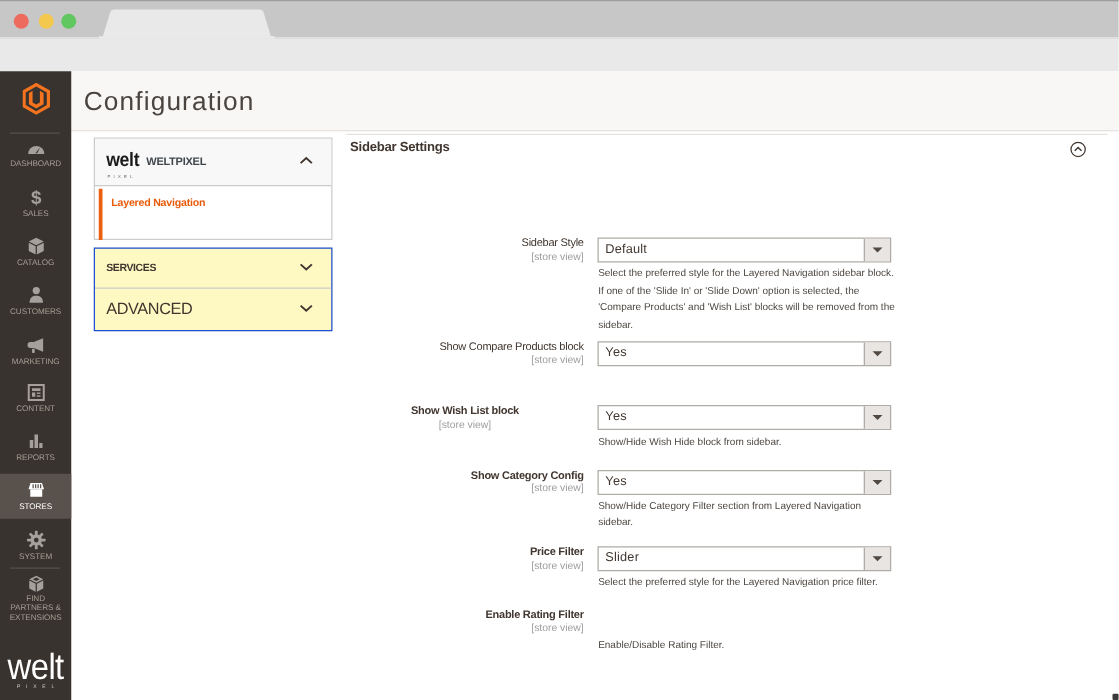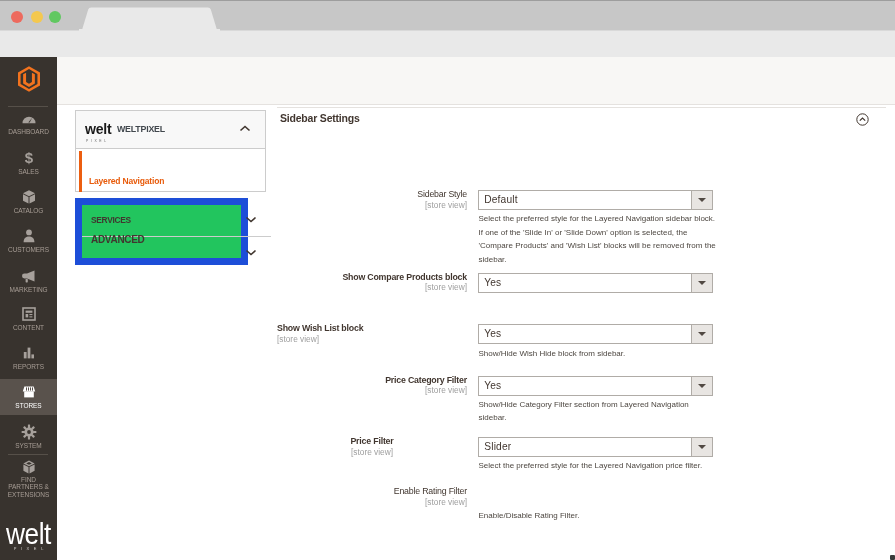--- a/index.html
+++ b/index.html
@@ -12,20 +12,21 @@
 <svg style="position:absolute;left:78px;top:7px" width="143" height="23" viewBox="0 0 143 23">
   <path d="M4,23 L10.2,2.6 Q10.9,0.5 13.1,0.5 L129.9,0.5 Q132.1,0.5 132.8,2.6 L139,23 Z" fill="#e9e9e9"></path>
 </svg>
 <div style="position:absolute;left:11px;top:11px;width:12px;height:12px;border-radius:50%;background:#ed6a5e"></div>
 <div style="position:absolute;left:31px;top:11px;width:12px;height:12px;border-radius:50%;background:#f4c84f"></div>
 <div style="position:absolute;left:49px;top:11px;width:12px;height:12px;border-radius:50%;background:#61c861"></div>
 <div style="position:absolute;left:0;top:30px;width:895px;height:27px;background:#e9e9e9;border-top:1px solid #d9d9d9"></div>
 <div style="position:absolute;left:79px;top:29px;width:141px;height:2px;background:#e9e9e9"></div>
 
 <div style="position:absolute;left:57px;top:57px;width:838px;height:48px;background:#f8f7f5;border-bottom:1px solid #e5e2df"></div>
+<div style="position:absolute;left:67px;top:70px;font-size:21px;letter-spacing:0.9px;color:#4a4440">Configuration</div>
 
 <div style="position:absolute;left:0;top:57px;width:57px;height:503px;background:#38332e"></div>
 <div style="position:absolute;left:17.5px;top:65.8px">
       <svg width="22" height="26" viewBox="0 0 24 28">
         <polygon points="12,0 24,6.9 24,21.1 12,28 0,21.1 0,6.9" fill="#f3731e"></polygon>
         <polygon points="12,3.2 21.2,8.5 21.2,19.5 12,24.8 2.8,19.5 2.8,8.5" fill="#38332e"></polygon>
         <polygon points="5.6,8.9 8.8,7.1 8.8,17.2 12,19.1 15.2,17.2 15.2,7.1 18.4,8.9 18.4,18.9 12,22.6 5.6,18.9" fill="#f3731e"></polygon>
       </svg>
     </div>
 <div style="position:absolute;left:8px;top:105.5px;width:39.5px;height:1px;background:#565049"></div>
@@ -126,31 +127,31 @@
   <div style="position:absolute;left:0;top:0;width:189px;height:38px;background:#f8f8f8;border-bottom:1px solid #cccccc"></div>
   <div style="position:absolute;left:9px;top:9px"><span style="font-weight:bold;font-size:15.5px;line-height:15.5px;letter-spacing:-0.3px;color:#1a1a1a;transform:scaleX(0.91);transform-origin:left;display:inline-block">welt</span></div>
   <div style="position:absolute;left:10px;top:27.5px;font-size:3.4px;letter-spacing:2.6px;color:#666">PIXEL</div>
   <div style="position:absolute;left:41px;top:12.5px;font-size:8.8px;font-weight:bold;letter-spacing:-0.2px;color:#41474d">WELTPIXEL</div>
   <div style="position:absolute;left:163px;top:14px">
         <svg width="12" height="7" viewBox="0 0 12 7">
           <polyline points="1.5,5.5 6,1.5 10.5,5.5" fill="none" stroke="#41362f" stroke-width="1.6"></polyline>
         </svg>
       </div>
   <div style="position:absolute;left:2.5px;top:40px;width:3px;height:40.5px;background:#ec5e10"></div>
-  <div style="position:absolute;left:13px;top:65px;font-size:8.5px;font-weight:bold;letter-spacing:-0.18px;color:#e85b0b">Layered Navigation</div>
-</div>
-<div style="position:absolute;left:75px;top:198px;width:173px;height:67px;border:7px solid #1d4ed8;background:#22c55e">
+  <div style="position:absolute;left:13px;top:46px;font-size:8.5px;font-weight:bold;letter-spacing:-0.18px;color:#e85b0b">Layered Navigation</div>
+</div>
+<div style="position:absolute;left:75px;top:198px;width:191px;height:67px;border:1px solid #1d4ed8;background:#fef9c3">
   <div style="position:absolute;left:0;top:0;width:189px;height:32px;border-bottom:1px solid #cccccc"></div>
   <div style="position:absolute;left:9px;top:10px;font-size:8.4px;font-weight:bold;letter-spacing:-0.3px;color:#41362f">SERVICES</div>
   <div style="position:absolute;left:163px;top:11px">
         <svg width="12" height="7" viewBox="0 0 12 7">
           <polyline points="1.5,1.5 6,5.5 10.5,1.5" fill="none" stroke="#41362f" stroke-width="1.6"></polyline>
         </svg>
       </div>
-  <div style="position:absolute;left:9px;top:29px;font-size:10px;font-weight:bold;letter-spacing:-0.3px;color:#41362f">ADVANCED</div>
+  <div style="position:absolute;left:9px;top:40px;font-size:13px;font-weight:normal;letter-spacing:-0.3px;color:#41362f">ADVANCED</div>
   <div style="position:absolute;left:163px;top:44px">
         <svg width="12" height="7" viewBox="0 0 12 7">
           <polyline points="1.5,1.5 6,5.5 10.5,1.5" fill="none" stroke="#41362f" stroke-width="1.6"></polyline>
         </svg>
       </div>
 </div>
 
 <div style="position:absolute;left:277px;top:107px;width:609px;height:1px;background:#e5e2df"></div>
 <div style="position:absolute;left:280px;top:112px;font-size:10.5px;letter-spacing:-0.2px;font-weight:bold;color:#41362f;line-height:12px">Sidebar Settings</div>
 <div style="position:absolute;left:856px;top:113.3px">
@@ -165,61 +166,61 @@
   <div style="font-size:8.3px;color:#9e9e9e;line-height:10px">[store view]</div>
 </div>
 <div style="position:absolute;left:477.5px;top:190.0px;width:235.5px;height:20px;border:1px solid #b0aca7;background:#fff">
   <div style="position:absolute;left:5.8px;top:0;font-size:10.2px;letter-spacing:0.15px;color:#41362f;line-height:18px">Default</div>
   <div style="position:absolute;right:0;top:0;width:21.5px;height:18px;background:#e8e5e2;border-left:1px solid #b0aca7">
     <div style="position:absolute;left:6.5px;top:7px;width:0;height:0;border-left:4px solid transparent;border-right:4px solid transparent;border-top:4.5px solid #514943"></div>
   </div>
 </div>
 <div style="position:absolute;left:478.5px;top:212.3px;white-space:nowrap;font-size:8px;line-height:13.6px;color:#4d4741">Select the preferred style for the Layered Navigation sidebar block.<br>If one of the 'Slide In' or 'Slide Down' option is selected, the<br>'Compare Products' and 'Wish List' blocks will be removed from the<br>sidebar.</div>
 <div style="position:absolute;left:277px;top:271.5px;width:190px;text-align:right">
-  <div style="font-size:8.8px;font-weight:bold;color:#41362f;line-height:10.5px;letter-spacing:-0.2px">Show Compare Products block</div>
+  <div style="font-size:8.8px;font-weight:normal;color:#41362f;line-height:10.5px;letter-spacing:-0.2px">Show Compare Products block</div>
   <div style="font-size:8.3px;color:#9e9e9e;line-height:10px">[store view]</div>
 </div>
 <div style="position:absolute;left:477.5px;top:272.5px;width:235.5px;height:20px;border:1px solid #b0aca7;background:#fff">
   <div style="position:absolute;left:5.8px;top:0;font-size:10.2px;letter-spacing:0.15px;color:#41362f;line-height:18px">Yes</div>
   <div style="position:absolute;right:0;top:0;width:21.5px;height:18px;background:#e8e5e2;border-left:1px solid #b0aca7">
     <div style="position:absolute;left:6.5px;top:7px;width:0;height:0;border-left:4px solid transparent;border-right:4px solid transparent;border-top:4.5px solid #514943"></div>
   </div>
 </div>
-<div style="position:absolute;left:277px;top:323.3px;width:190px;text-align:left">
+<div style="position:absolute;left:277px;top:323.3px;width:190px;text-align:center">
   <div style="font-size:8.8px;font-weight:bold;color:#41362f;line-height:10.5px;letter-spacing:-0.2px">Show Wish List block</div>
   <div style="font-size:8.3px;color:#9e9e9e;line-height:10px">[store view]</div>
 </div>
 <div style="position:absolute;left:477.5px;top:324.3px;width:235.5px;height:20px;border:1px solid #b0aca7;background:#fff">
   <div style="position:absolute;left:5.8px;top:0;font-size:10.2px;letter-spacing:0.15px;color:#41362f;line-height:18px">Yes</div>
   <div style="position:absolute;right:0;top:0;width:21.5px;height:18px;background:#e8e5e2;border-left:1px solid #b0aca7">
     <div style="position:absolute;left:6.5px;top:7px;width:0;height:0;border-left:4px solid transparent;border-right:4px solid transparent;border-top:4.5px solid #514943"></div>
   </div>
 </div>
 <div style="position:absolute;left:478.5px;top:346.6px;white-space:nowrap;font-size:8px;line-height:13.6px;color:#4d4741">Show/Hide Wish Hide block from sidebar.</div>
 <div style="position:absolute;left:277px;top:374.5px;width:190px;text-align:right">
-  <div style="font-size:8.8px;font-weight:bold;color:#41362f;line-height:10.5px;letter-spacing:-0.2px">Price Category Filter</div>
+  <div style="font-size:8.8px;font-weight:bold;color:#41362f;line-height:10.5px;letter-spacing:-0.2px">Show Category Config</div>
   <div style="font-size:8.3px;color:#9e9e9e;line-height:10px">[store view]</div>
 </div>
 <div style="position:absolute;left:477.5px;top:375.5px;width:235.5px;height:20px;border:1px solid #b0aca7;background:#fff">
   <div style="position:absolute;left:5.8px;top:0;font-size:10.2px;letter-spacing:0.15px;color:#41362f;line-height:18px">Yes</div>
   <div style="position:absolute;right:0;top:0;width:21.5px;height:18px;background:#e8e5e2;border-left:1px solid #b0aca7">
     <div style="position:absolute;left:6.5px;top:7px;width:0;height:0;border-left:4px solid transparent;border-right:4px solid transparent;border-top:4.5px solid #514943"></div>
   </div>
 </div>
 <div style="position:absolute;left:478.5px;top:397.8px;white-space:nowrap;font-size:8px;line-height:13.6px;color:#4d4741">Show/Hide Category Filter section from Layered Navigation<br>sidebar.</div>
-<div style="position:absolute;left:277px;top:436.0px;width:190px;text-align:center">
+<div style="position:absolute;left:277px;top:436.0px;width:190px;text-align:right">
   <div style="font-size:8.8px;font-weight:bold;color:#41362f;line-height:10.5px;letter-spacing:-0.2px">Price Filter</div>
   <div style="font-size:8.3px;color:#9e9e9e;line-height:10px">[store view]</div>
 </div>
 <div style="position:absolute;left:478.5px;top:459.3px;white-space:nowrap;font-size:8px;line-height:13.6px;color:#4d4741">Select the preferred style for the Layered Navigation price filter.</div>
 <div style="position:absolute;left:477.5px;top:437.0px;width:235.5px;height:20px;border:1px solid #b0aca7;background:#fff">
   <div style="position:absolute;left:5.8px;top:0;font-size:10.2px;letter-spacing:0.15px;color:#41362f;line-height:18px">Slider</div>
   <div style="position:absolute;right:0;top:0;width:21.5px;height:18px;background:#e8e5e2;border-left:1px solid #b0aca7">
     <div style="position:absolute;left:6.5px;top:7px;width:0;height:0;border-left:4px solid transparent;border-right:4px solid transparent;border-top:4.5px solid #514943"></div>
   </div>
 </div>
 <div style="position:absolute;left:277px;top:486.0px;width:190px;text-align:right">
-  <div style="font-size:8.8px;font-weight:normal;color:#41362f;line-height:10.5px;letter-spacing:-0.2px">Enable Rating Filter</div>
+  <div style="font-size:8.8px;font-weight:bold;color:#41362f;line-height:10.5px;letter-spacing:-0.2px">Enable Rating Filter</div>
   <div style="font-size:8.3px;color:#9e9e9e;line-height:10px">[store view]</div>
 </div>
 <div style="position:absolute;left:478.5px;top:509.3px;white-space:nowrap;font-size:8px;line-height:13.6px;color:#4d4741">Enable/Disable Rating Filter.</div>
 
 <div style="position:absolute;left:890px;top:555px;width:5px;height:5px;background:#3a3a3a;border-radius:1px"></div>
 </div>
 </body></html>

